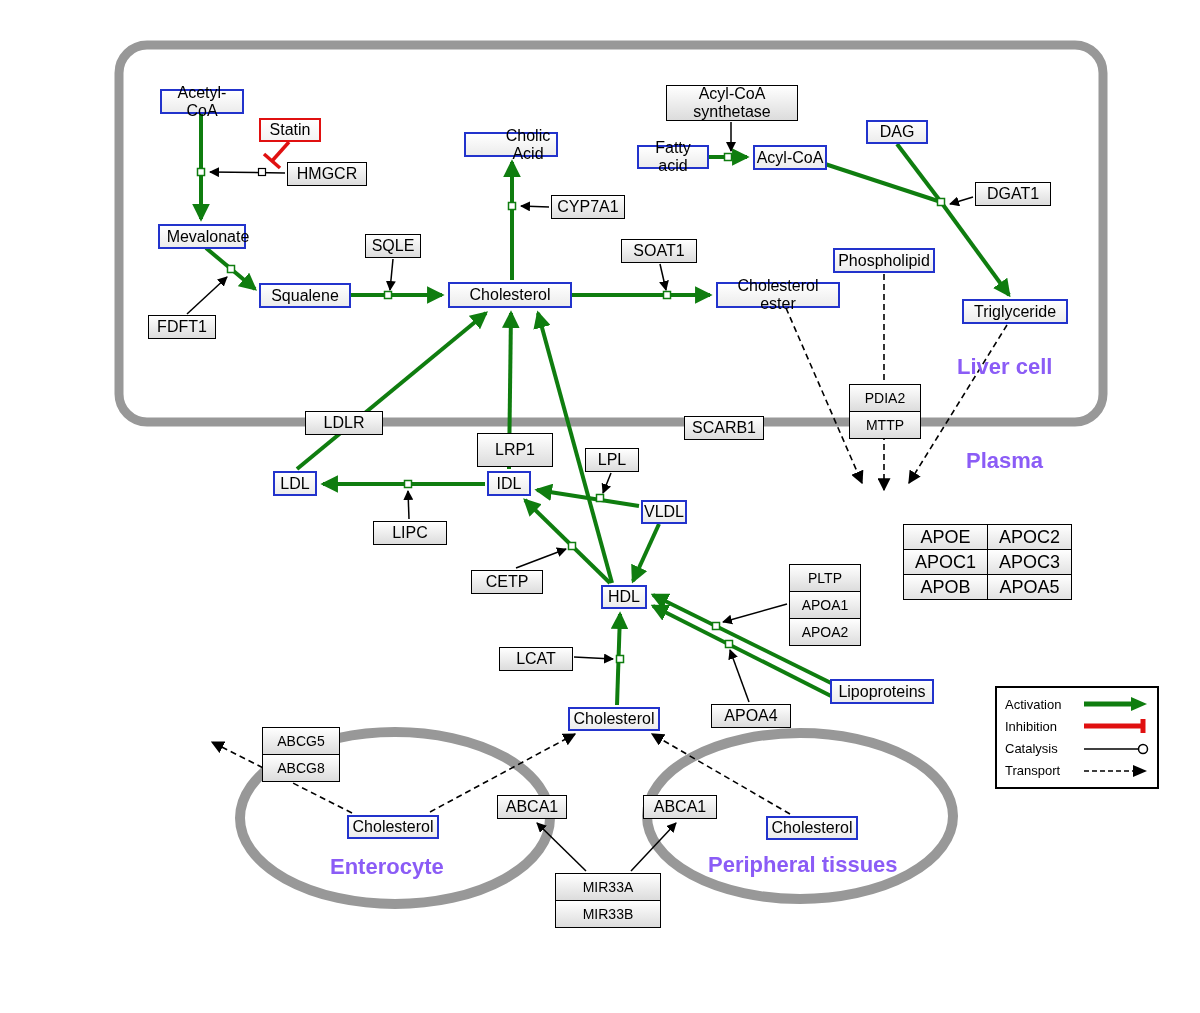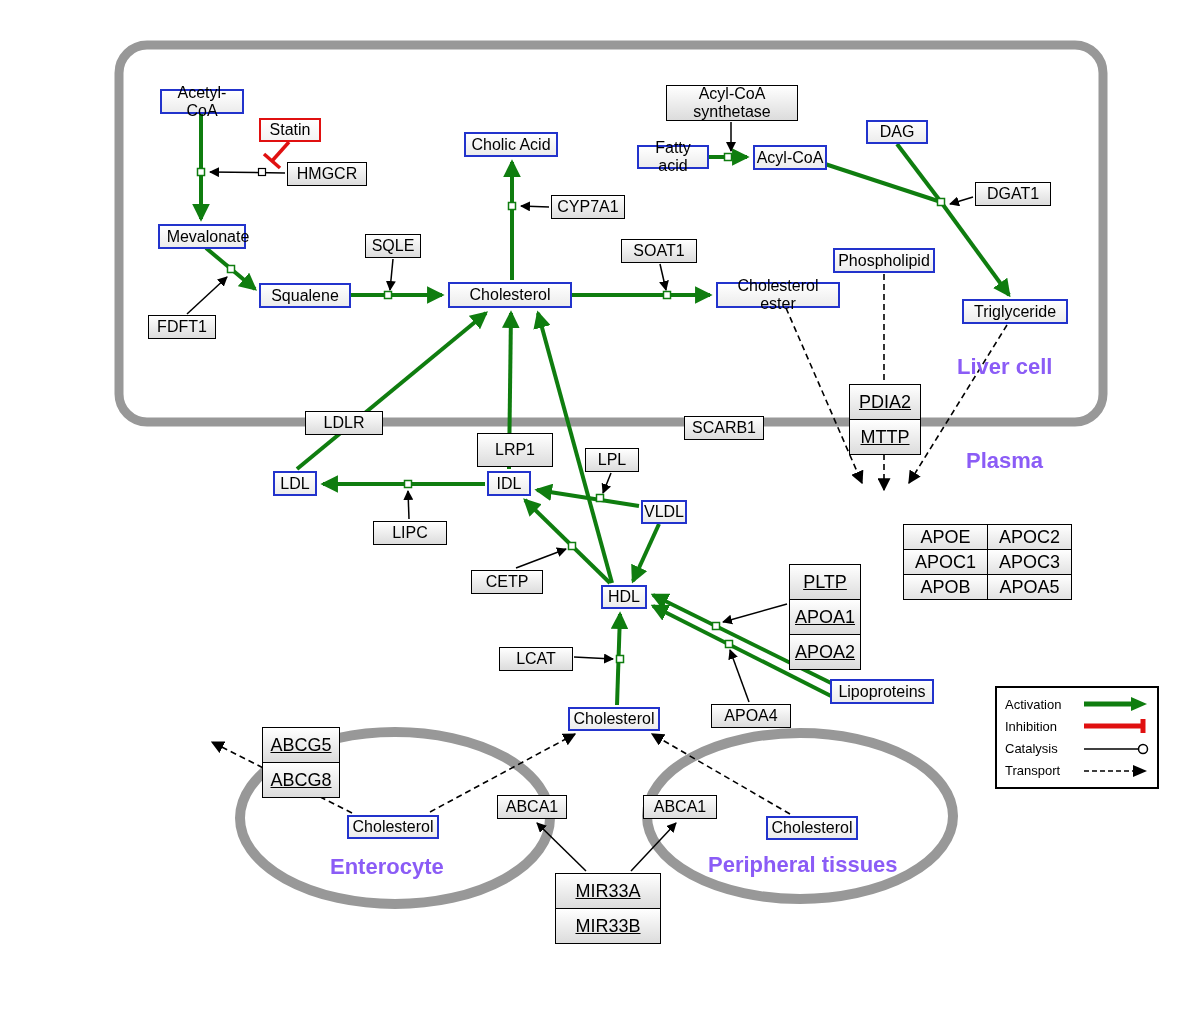--- a/index.html
+++ b/index.html
@@ -7,23 +7,23 @@
           font-family:"Liberation Sans",sans-serif;}
   #edge-layer{position:absolute;left:0;top:0;z-index:0;}
   .region-label{position:absolute;z-index:1;font-weight:bold;font-size:22px;color:#8b5cf6;white-space:nowrap;}
   .node{position:absolute;z-index:2;display:flex;align-items:center;justify-content:center;
         text-align:center;font-size:16px;line-height:1.12;color:#000;box-sizing:border-box;
         background:linear-gradient(#ffffff,#dcdcdc);white-space:pre-line;}
   .metab{border:2px solid #2233cc;background:linear-gradient(#ffffff,#ececec);}
   .gene{border:1px solid #000;}
   .inhib{border:2px solid #e01010;background:linear-gradient(#ffffff,#f3f3f3);}
   .stack{position:absolute;z-index:2;display:flex;flex-direction:column;box-sizing:border-box;}
-  .stack .cell{position:relative;height:36px;box-sizing:border-box;border:1px solid #000;
-        display:flex;align-items:center;justify-content:center;font-size:18px;
-        background:linear-gradient(#ffffff,#dcdcdc);text-decoration:underline;}
+  .stack .cell{position:relative;height:28px;box-sizing:border-box;border:1px solid #000;
+        display:flex;align-items:center;justify-content:center;font-size:14px;
+        background:linear-gradient(#ffffff,#dcdcdc);}
   .stack .cell + .cell{margin-top:-1px;}
   .apo-table{position:absolute;z-index:2;display:grid;grid-template-columns:84px 84px;
         grid-auto-rows:25px;border-top:1px solid #000;border-left:1px solid #000;box-sizing:border-box;}
   .apo-table .cell{border-right:1px solid #000;border-bottom:1px solid #000;display:flex;
         align-items:center;justify-content:center;font-size:18px;
         background:linear-gradient(#ffffff,#e2e2e2);}
   .legend{position:absolute;left:995px;top:686px;width:164px;height:103px;z-index:2;
         border:2px solid #000;background:#fff;box-sizing:border-box;display:flex;
         flex-direction:column;justify-content:space-around;padding:5px 8px;}
   .legend-row{display:flex;align-items:center;justify-content:space-between;font-size:13px;color:#000;}
@@ -128,21 +128,21 @@
   <div class="region-label" style="left:330px;top:854px;">Enterocyte</div>
   <div class="region-label" style="left:708px;top:852px;">Peripheral tissues</div>
 
   <div class="node metab" style="left:160px;top:89px;width:84px;height:25px;">Acetyl-CoA</div>
   <div class="node inhib" style="left:259px;top:118px;width:62px;height:24px;">Statin</div>
   <div class="node gene" style="left:287px;top:162px;width:80px;height:24px;">HMGCR</div>
   <div class="node metab" style="left:158px;top:224px;width:88px;height:25px;padding-left:12px;">Mevalonate</div>
   <div class="node gene" style="left:148px;top:315px;width:68px;height:24px;">FDFT1</div>
   <div class="node metab" style="left:259px;top:283px;width:92px;height:25px;">Squalene</div>
   <div class="node gene" style="left:365px;top:234px;width:56px;height:24px;">SQLE</div>
-  <div class="node metab" style="left:464px;top:132px;width:94px;height:25px;">Cholic Acid</div>
+  <div class="node metab" style="left:464px;top:132px;width:94px;height:25px;padding-left:34px;">Cholic Acid</div>
   <div class="node gene" style="left:551px;top:195px;width:74px;height:24px;">CYP7A1</div>
   <div class="node metab" style="left:448px;top:282px;width:124px;height:26px;">Cholesterol</div>
   <div class="node gene" style="left:621px;top:239px;width:76px;height:24px;">SOAT1</div>
   <div class="node metab" style="left:716px;top:282px;width:124px;height:26px;">Cholesterol ester</div>
   <div class="node gene" style="left:666px;top:85px;width:132px;height:36px;">Acyl-CoA synthetase</div>
   <div class="node metab" style="left:637px;top:145px;width:72px;height:24px;">Fatty acid</div>
   <div class="node metab" style="left:753px;top:145px;width:74px;height:25px;">Acyl-CoA</div>
   <div class="node metab" style="left:866px;top:120px;width:62px;height:24px;">DAG</div>
   <div class="node gene" style="left:975px;top:182px;width:76px;height:24px;">DGAT1</div>
   <div class="node metab" style="left:833px;top:248px;width:102px;height:25px;">Phospholipid</div>

